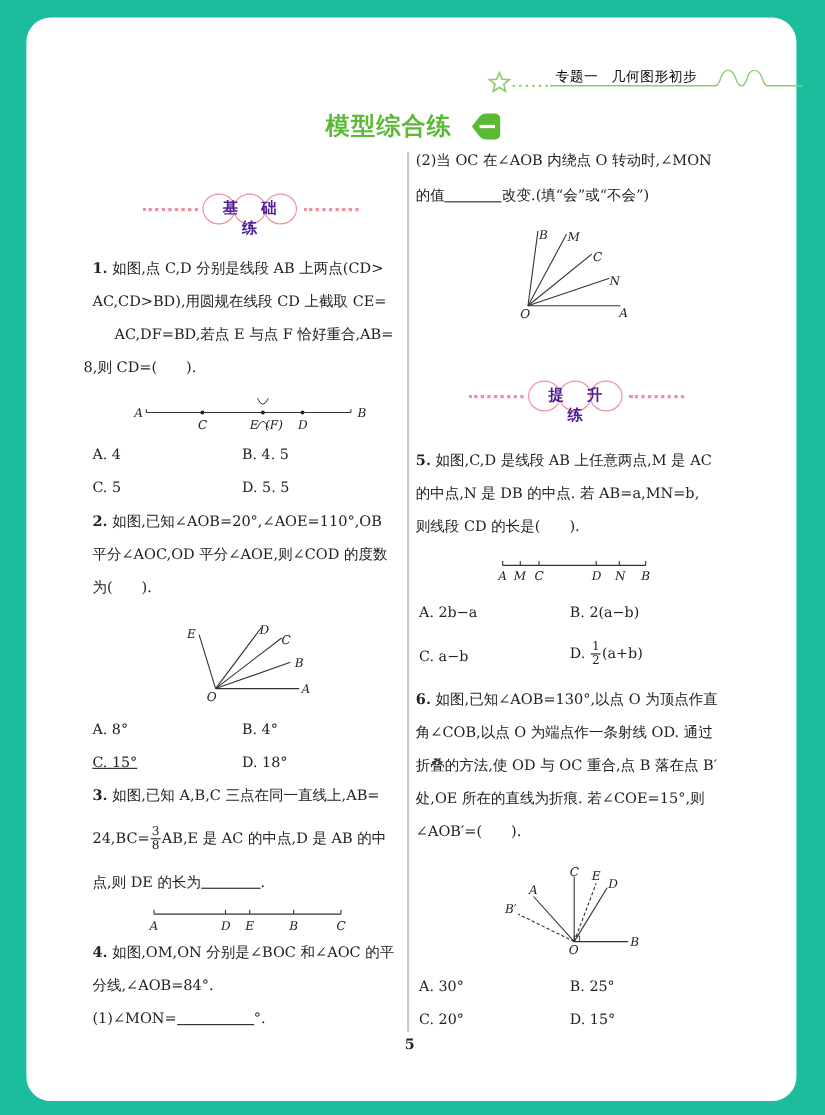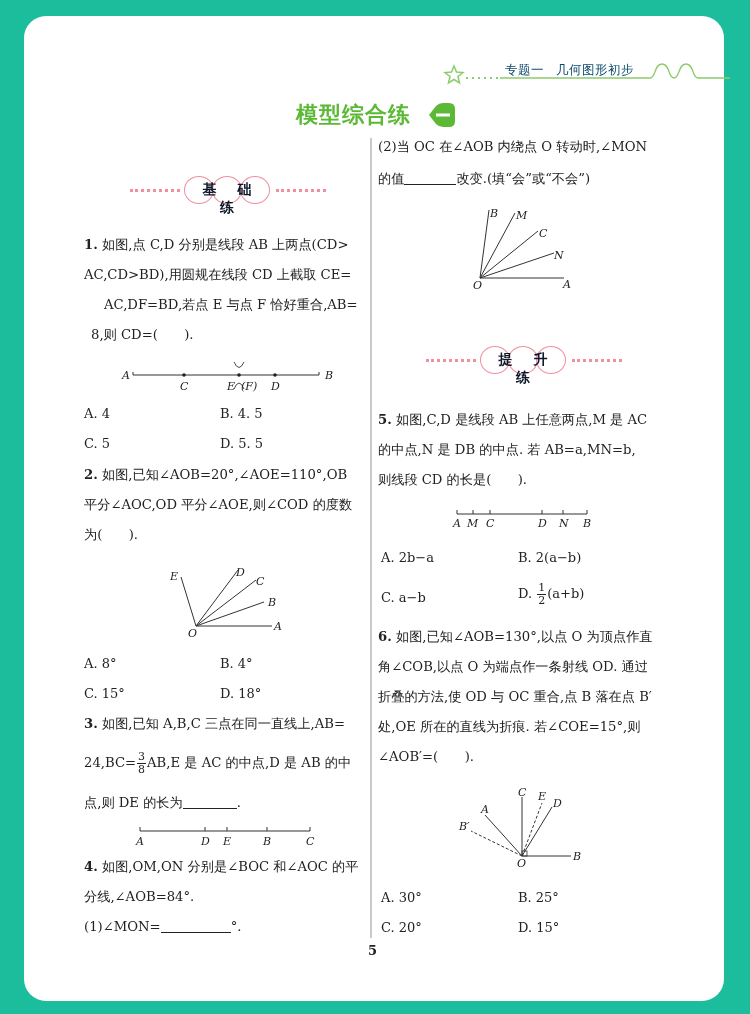--- a/index.html
+++ b/index.html
@@ -13,21 +13,21 @@
   }
   .page {
     position: absolute; left: 24px; top: 16px;
     width: 700px; height: 985px;
     background: #fff;
     border-radius: 22px;
   }
   .abs { position: absolute; }
   .header-title {
     position: absolute; left: 505px; top: 62px;
-    font-family: "DejaVu Sans", sans-serif; font-size: 12.5px; color: #0c4a6e;
+    font-family: "DejaVu Sans", sans-serif; font-size: 12.5px; color: #000000;
     letter-spacing: 0.5px;
     text-align: right;
   }
   .header-title span { margin-right: 12px; }
   .main-title {
     position: absolute; left: 296px; top: 100px;
     font-family: "DejaVu Sans", sans-serif; font-weight: bold;
     font-size: 22px; color: #5cb936; letter-spacing: 1px;
   }
   .title-badge {
@@ -43,21 +43,21 @@
     position: absolute; top: 0; height: 28px;
   }
   .pill-circle {
     position: absolute; top: 0; width: 30px; height: 28px;
     border: 1.6px solid #ef8fa0; border-radius: 50%;
     background: #fff; box-sizing: border-box;
   }
   .pill-text {
     position: absolute; top: 5px; left: 0; width: 100%; text-align: center;
     font-family: "DejaVu Sans", sans-serif; font-weight: bold; font-size: 14px;
-    letter-spacing: 8px; color: #0f172a; padding-left: 8px; box-sizing: border-box;
+    letter-spacing: 8px; color: #4c1d95; padding-left: 8px; box-sizing: border-box;
   }
   .col-divider {
     position: absolute; left: 370px; top: 138px; width: 2px; height: 800px;
     background: #c9c9c9;
   }
   .txt {
     position: absolute; font-size: 13.2px; line-height: 30px; white-space: nowrap;
   }
   .qnum { font-weight: bold; font-family: "DejaVu Serif", serif; }
   .opt { position: absolute; font-size: 13px; white-space: nowrap; }
@@ -102,21 +102,21 @@
     <div class="pill-text">基 础 练</div>
   </div>
   <div class="dots" style="left:146px;width:50px;"></div>
 </div>
 
 <div class="col-divider"></div>
 
 <div class="txt" style="left:84px;top:230px;"><span class="qnum">1.</span> <span>如图,点 C,D 分别是线段 AB 上两点(CD&gt;</span></div>
 <div class="txt" style="left:84px;top:260px;">AC,CD&gt;BD),用圆规在线段 CD 上截取 CE=</div>
 <div class="txt" style="left:84px;top:290px;margin-left:20px;">AC,DF=BD,若点 E 与点 F 恰好重合,AB=</div>
-<div class="txt" style="left:91px;top:320px;">8,则 CD=(　　).</div>
+<div class="txt" style="left:76px;top:320px;">8,则 CD=(　　).</div>
 
 <svg class="abs" style="left:115px;top:357px;" width="225" height="38">
   <line x1="18" y1="18" x2="204" y2="18" stroke="#333" stroke-width="1"></line>
   <line x1="18" y1="15" x2="18" y2="18" stroke="#333"></line>
   <line x1="204" y1="15" x2="204" y2="18" stroke="#333"></line>
   <circle cx="69" cy="18" r="1.8" fill="#222"></circle>
   <circle cx="124" cy="18" r="1.8" fill="#222"></circle>
   <circle cx="160" cy="18" r="1.8" fill="#222"></circle>
   <path d="M119,5 Q124,16 129,5" fill="none" stroke="#333" stroke-width="0.9"></path>
   <path d="M119,32 Q124,20 129,32" fill="none" stroke="#333" stroke-width="0.9"></path>
@@ -146,21 +146,21 @@
   <text x="10" y="18">E</text>
   <text x="76" y="14">D</text>
   <text x="96" y="23">C</text>
   <text x="108" y="44">B</text>
   <text x="28" y="75">O</text>
   <text x="114" y="68">A</text>
 </svg>
 
 <div class="opt" style="left:84px;top:656px;">A. 8°</div>
 <div class="opt" style="left:220px;top:656px;">B. 4°</div>
-<div class="opt" style="left:84px;top:686px;">C. 15°</div>
+<div class="opt" style="left:84px;top:686px;text-decoration:underline;">C. 15°</div>
 <div class="opt" style="left:220px;top:686px;">D. 18°</div>
 
 <div class="txt" style="left:84px;top:709px;"><span class="qnum">3.</span> <span>如图,已知 A,B,C 三点在同一直线上,AB=</span></div>
 <div class="txt" style="left:84px;top:748px;"><span>24,BC=</span><span class="frac"><span class="num">3</span><span>8</span></span><span>AB,E 是 AC 的中点,D 是 AB 的中</span></div>
 <div class="txt" style="left:84px;top:788px;"><span>点,则 DE 的长为</span><span class="blank" style="width:54px;"></span><span>.</span></div>
 
 <svg class="abs" style="left:130px;top:822px;" width="200" height="28">
   <line x1="10" y1="9" x2="180" y2="9" stroke="#333"></line>
   <line x1="10" y1="5" x2="10" y2="9" stroke="#333"></line>
   <line x1="75" y1="5" x2="75" y2="9" stroke="#333"></line>

